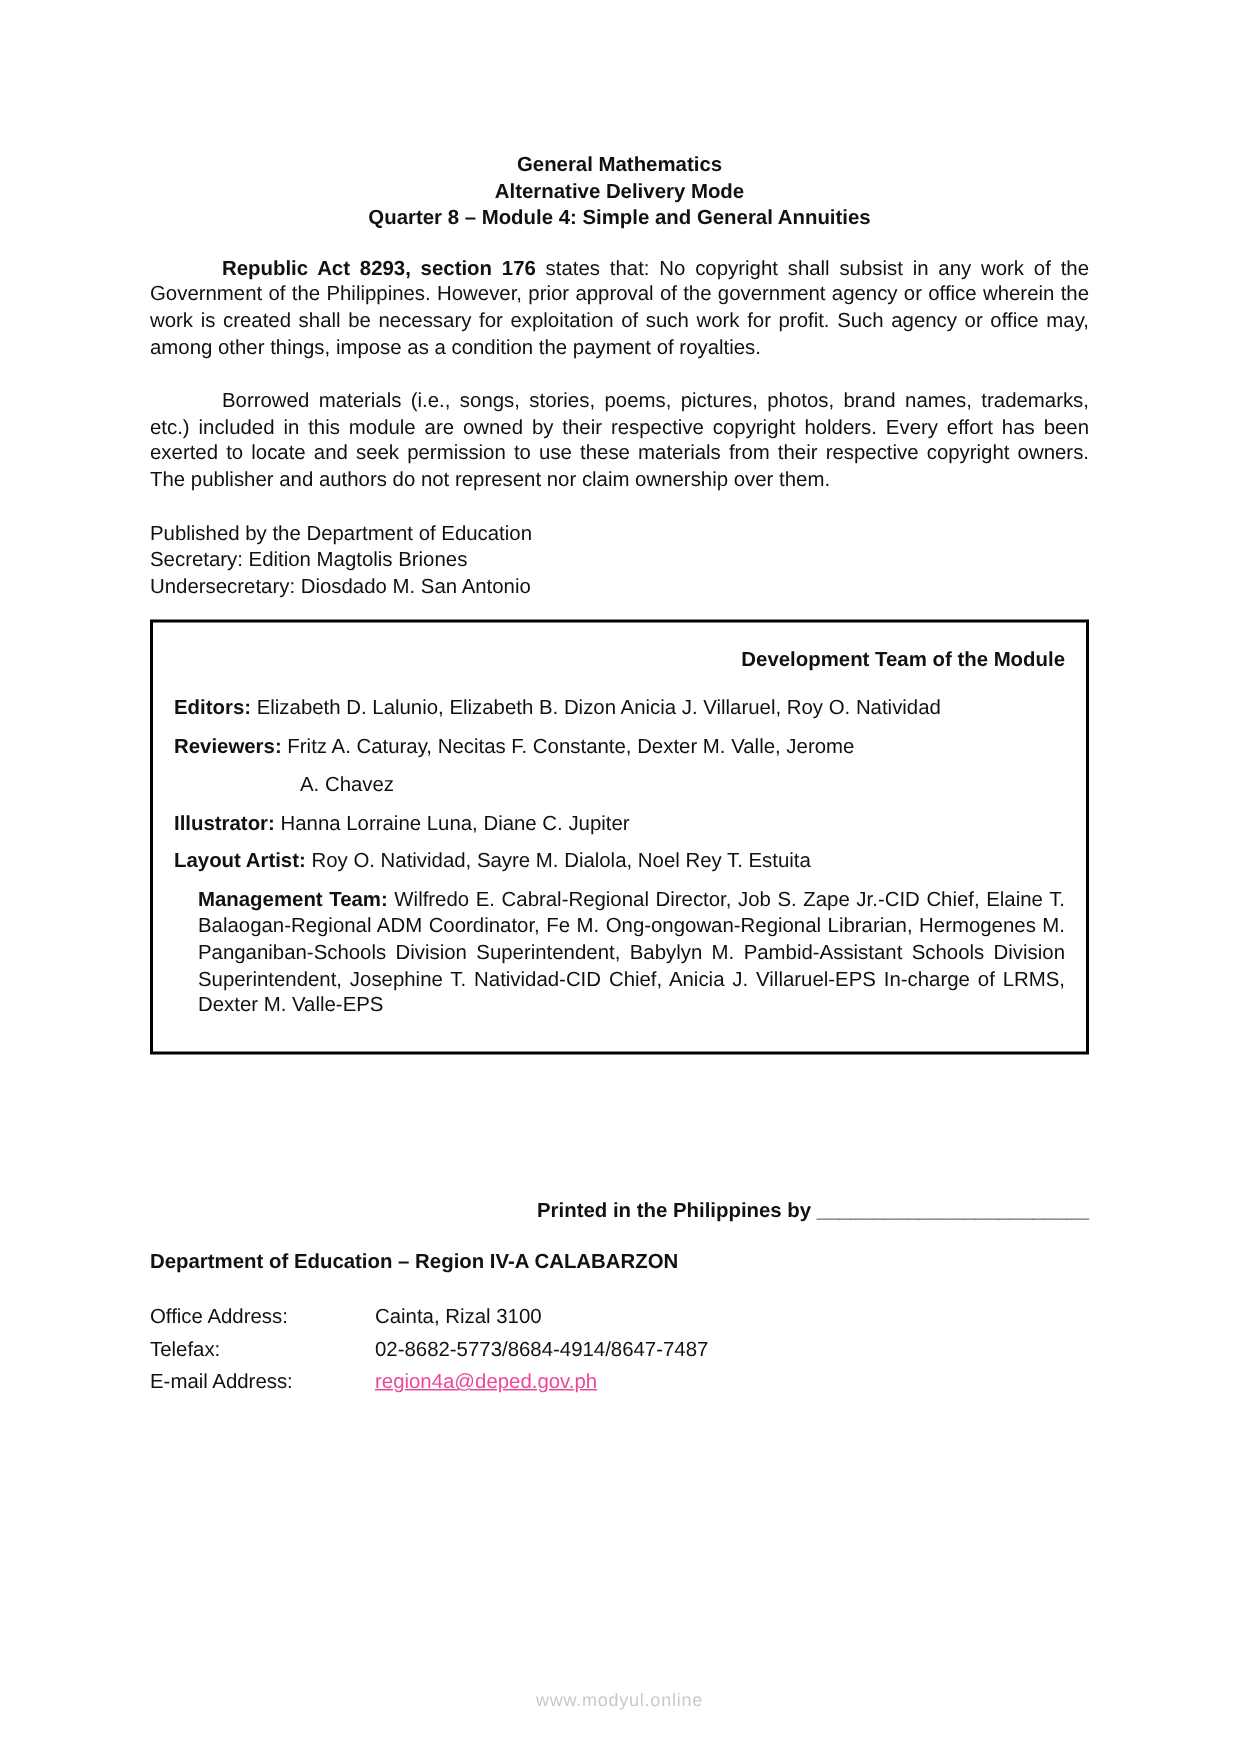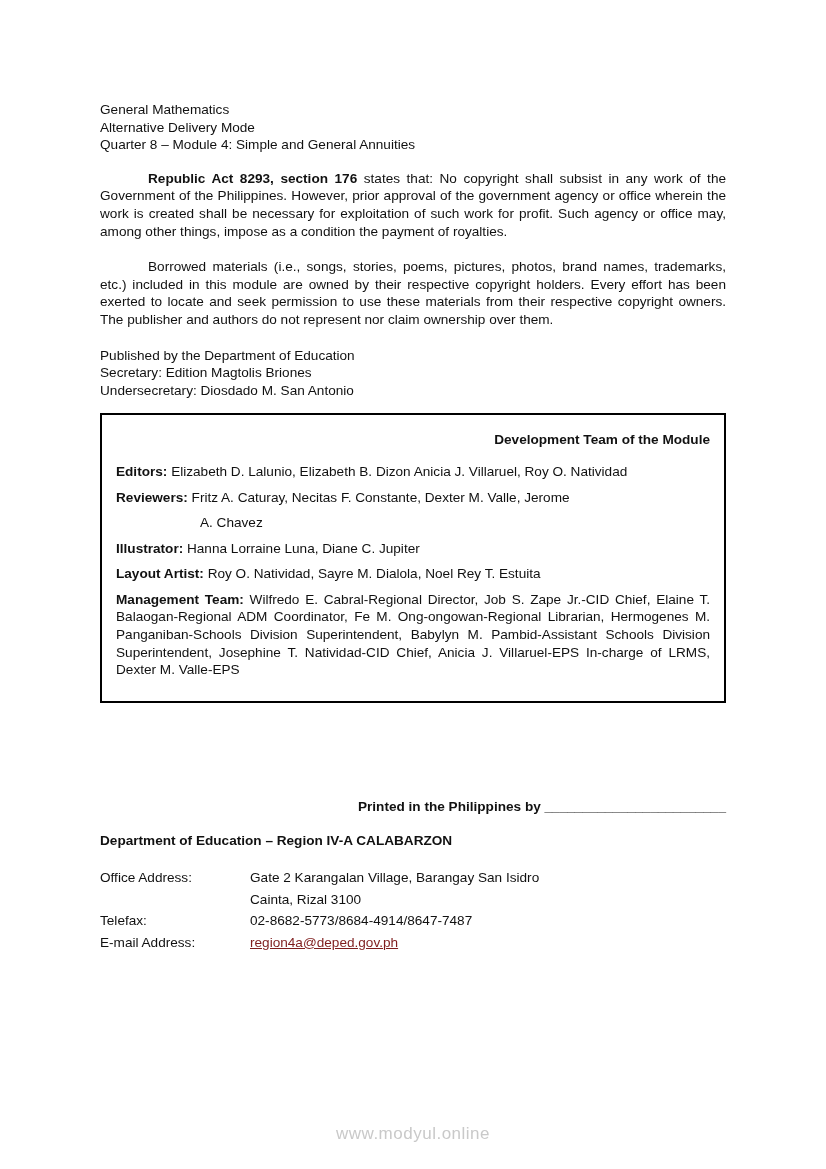--- a/index.html
+++ b/index.html
@@ -14,52 +14,52 @@
     position: relative;
     overflow: hidden;
   }
   .content {
     position: absolute;
     left: 100px;
     top: 101px;
     width: 626px;
   }
   .bold { font-weight: bold; }
-  .header-block { font-weight: normal; margin-bottom: 16px; }
+  .header-block { font-weight: bold; margin-bottom: 16px; text-align: center; }
   .header-block div { margin: 0; }
   .para { margin: 0 0 18px 0; text-align: justify; }
   .indent { text-indent: 48px; }
   .publisher { margin-bottom: 14px; }
   .team-box {
     border: 2px solid #000000;
     padding: 12px 14px 14px 14px;
     margin-top: 6px;
   }
   .team-title { text-align: right; font-weight: bold; margin: 4px 0 14px 0; }
   .team-entry { margin-bottom: 8px; }
-  .team-entry.justify { text-align: justify; }
+  .team-entry.justify { text-align: justify; margin-left: 16px; }
   .team-line2 { padding-left: 84px; margin-top: 8px; }
   .printed-line { font-weight: bold; margin-top: 95px; text-align: right; }
   .dept-line { font-weight: bold; margin-top: 17px; }
   .contact {
     margin-top: 17px;
     display: grid;
     grid-template-columns: 150px 1fr;
     line-height: 21.5px;
   }
   .contact .label-cell { }
-  .email-link { color: #7f1d1d; text-decoration: underline; cursor: pointer; }
+  .email-link { color: #ec4899; text-decoration: underline; cursor: pointer; }
   .watermark {
     position: absolute;
     left: 0;
     right: 0;
     bottom: 26px;
     text-align: center;
     color: #c9c9c9;
-    font-size: 17px;
+    font-size: 12px;
     letter-spacing: 0.5px;
   }
 </style>
 </head>
 <body>
 
 <div class="content">
 
   <div class="header-block">
     <div>General Mathematics</div>
@@ -95,21 +95,20 @@
     <div class="team-entry justify"><span class="bold">Management Team:</span><span> Wilfredo E. Cabral-Regional Director, Job S. Zape Jr.-CID Chief, Elaine T. Balaogan-Regional ADM Coordinator, Fe M. Ong-ongowan-Regional Librarian, Hermogenes M. Panganiban-Schools Division Superintendent, Babylyn M. Pambid-Assistant Schools Division Superintendent, Josephine T. Natividad-CID Chief, Anicia J. Villaruel-EPS In-charge of LRMS, Dexter M. Valle-EPS</span></div>
   </div>
 
   <div class="printed-line">Printed in the Philippines by ________________________</div>
 
   <div class="dept-line">Department of Education – Region IV-A CALABARZON</div>
 
   <div class="contact">
     <div class="label-cell">Office Address:</div>
     <div class="value-cell">
-      <div>Gate 2 Karangalan Village, Barangay San Isidro</div>
       <div>Cainta, Rizal 3100</div>
     </div>
     <div class="label-cell">Telefax:</div>
     <div class="value-cell">02-8682-5773/8684-4914/8647-7487</div>
     <div class="label-cell">E-mail Address:</div>
     <div class="value-cell"><span class="email-link">region4a@deped.gov.ph</span></div>
   </div>
 
 </div>
 

